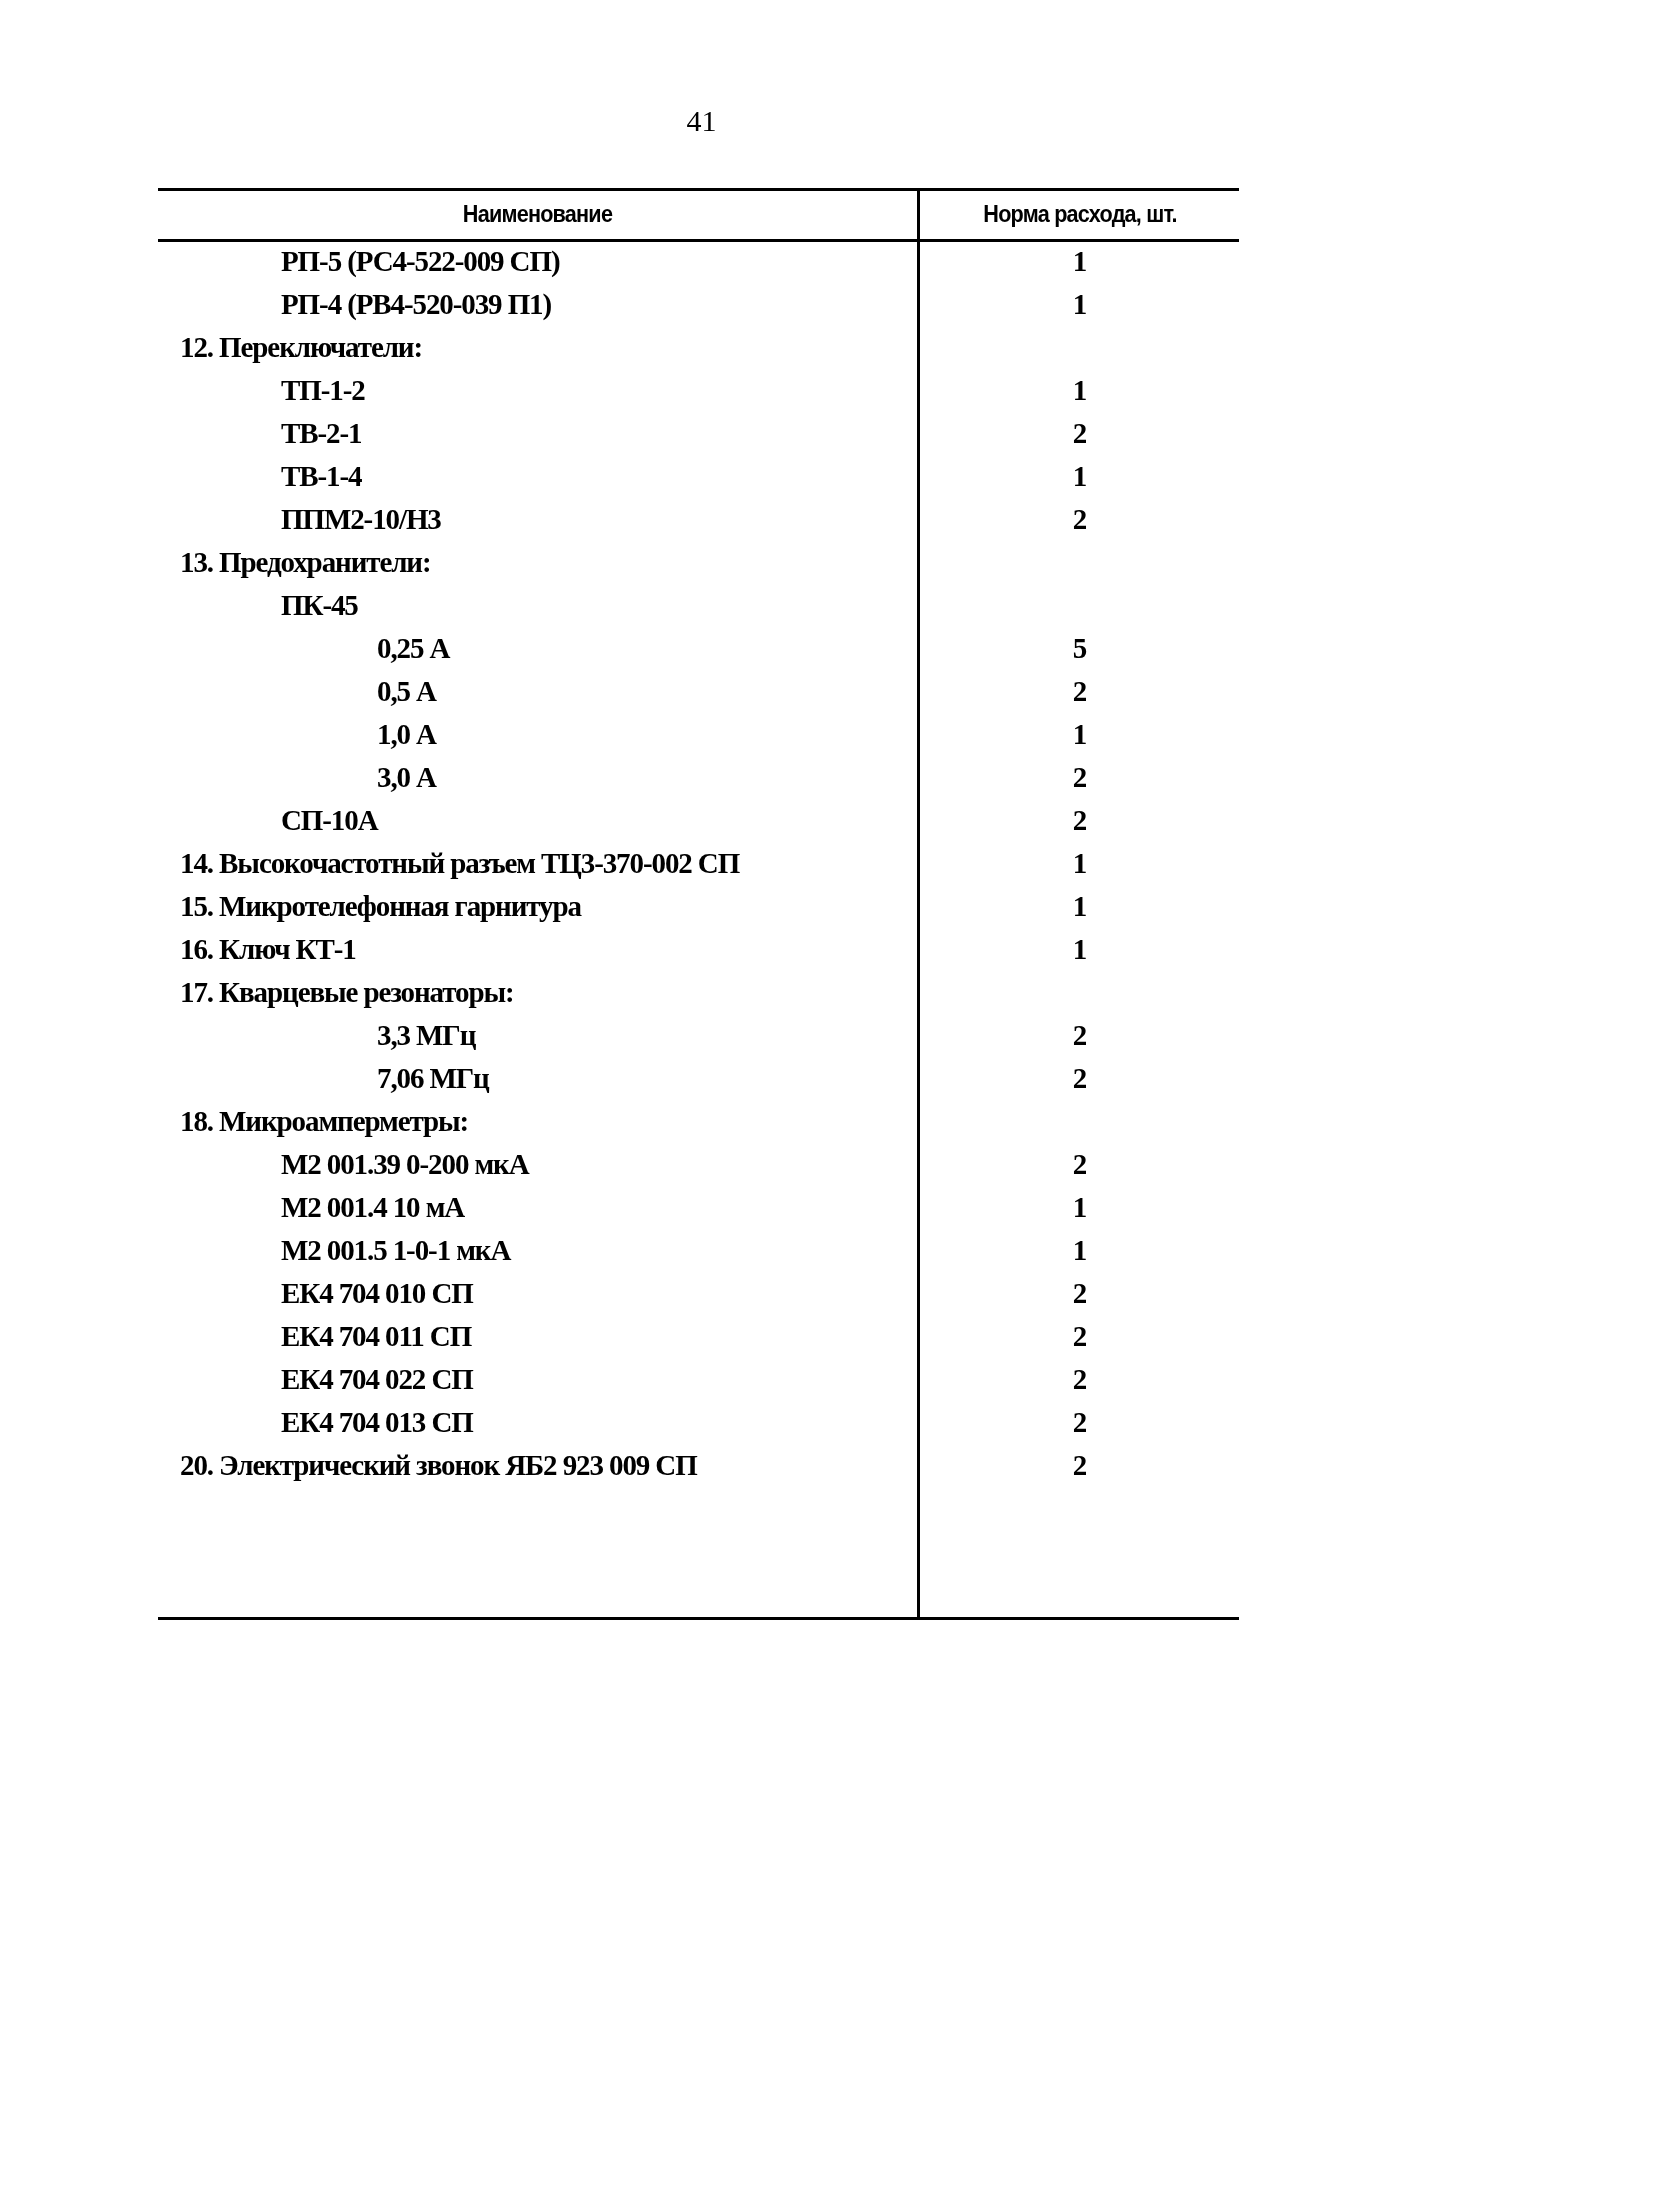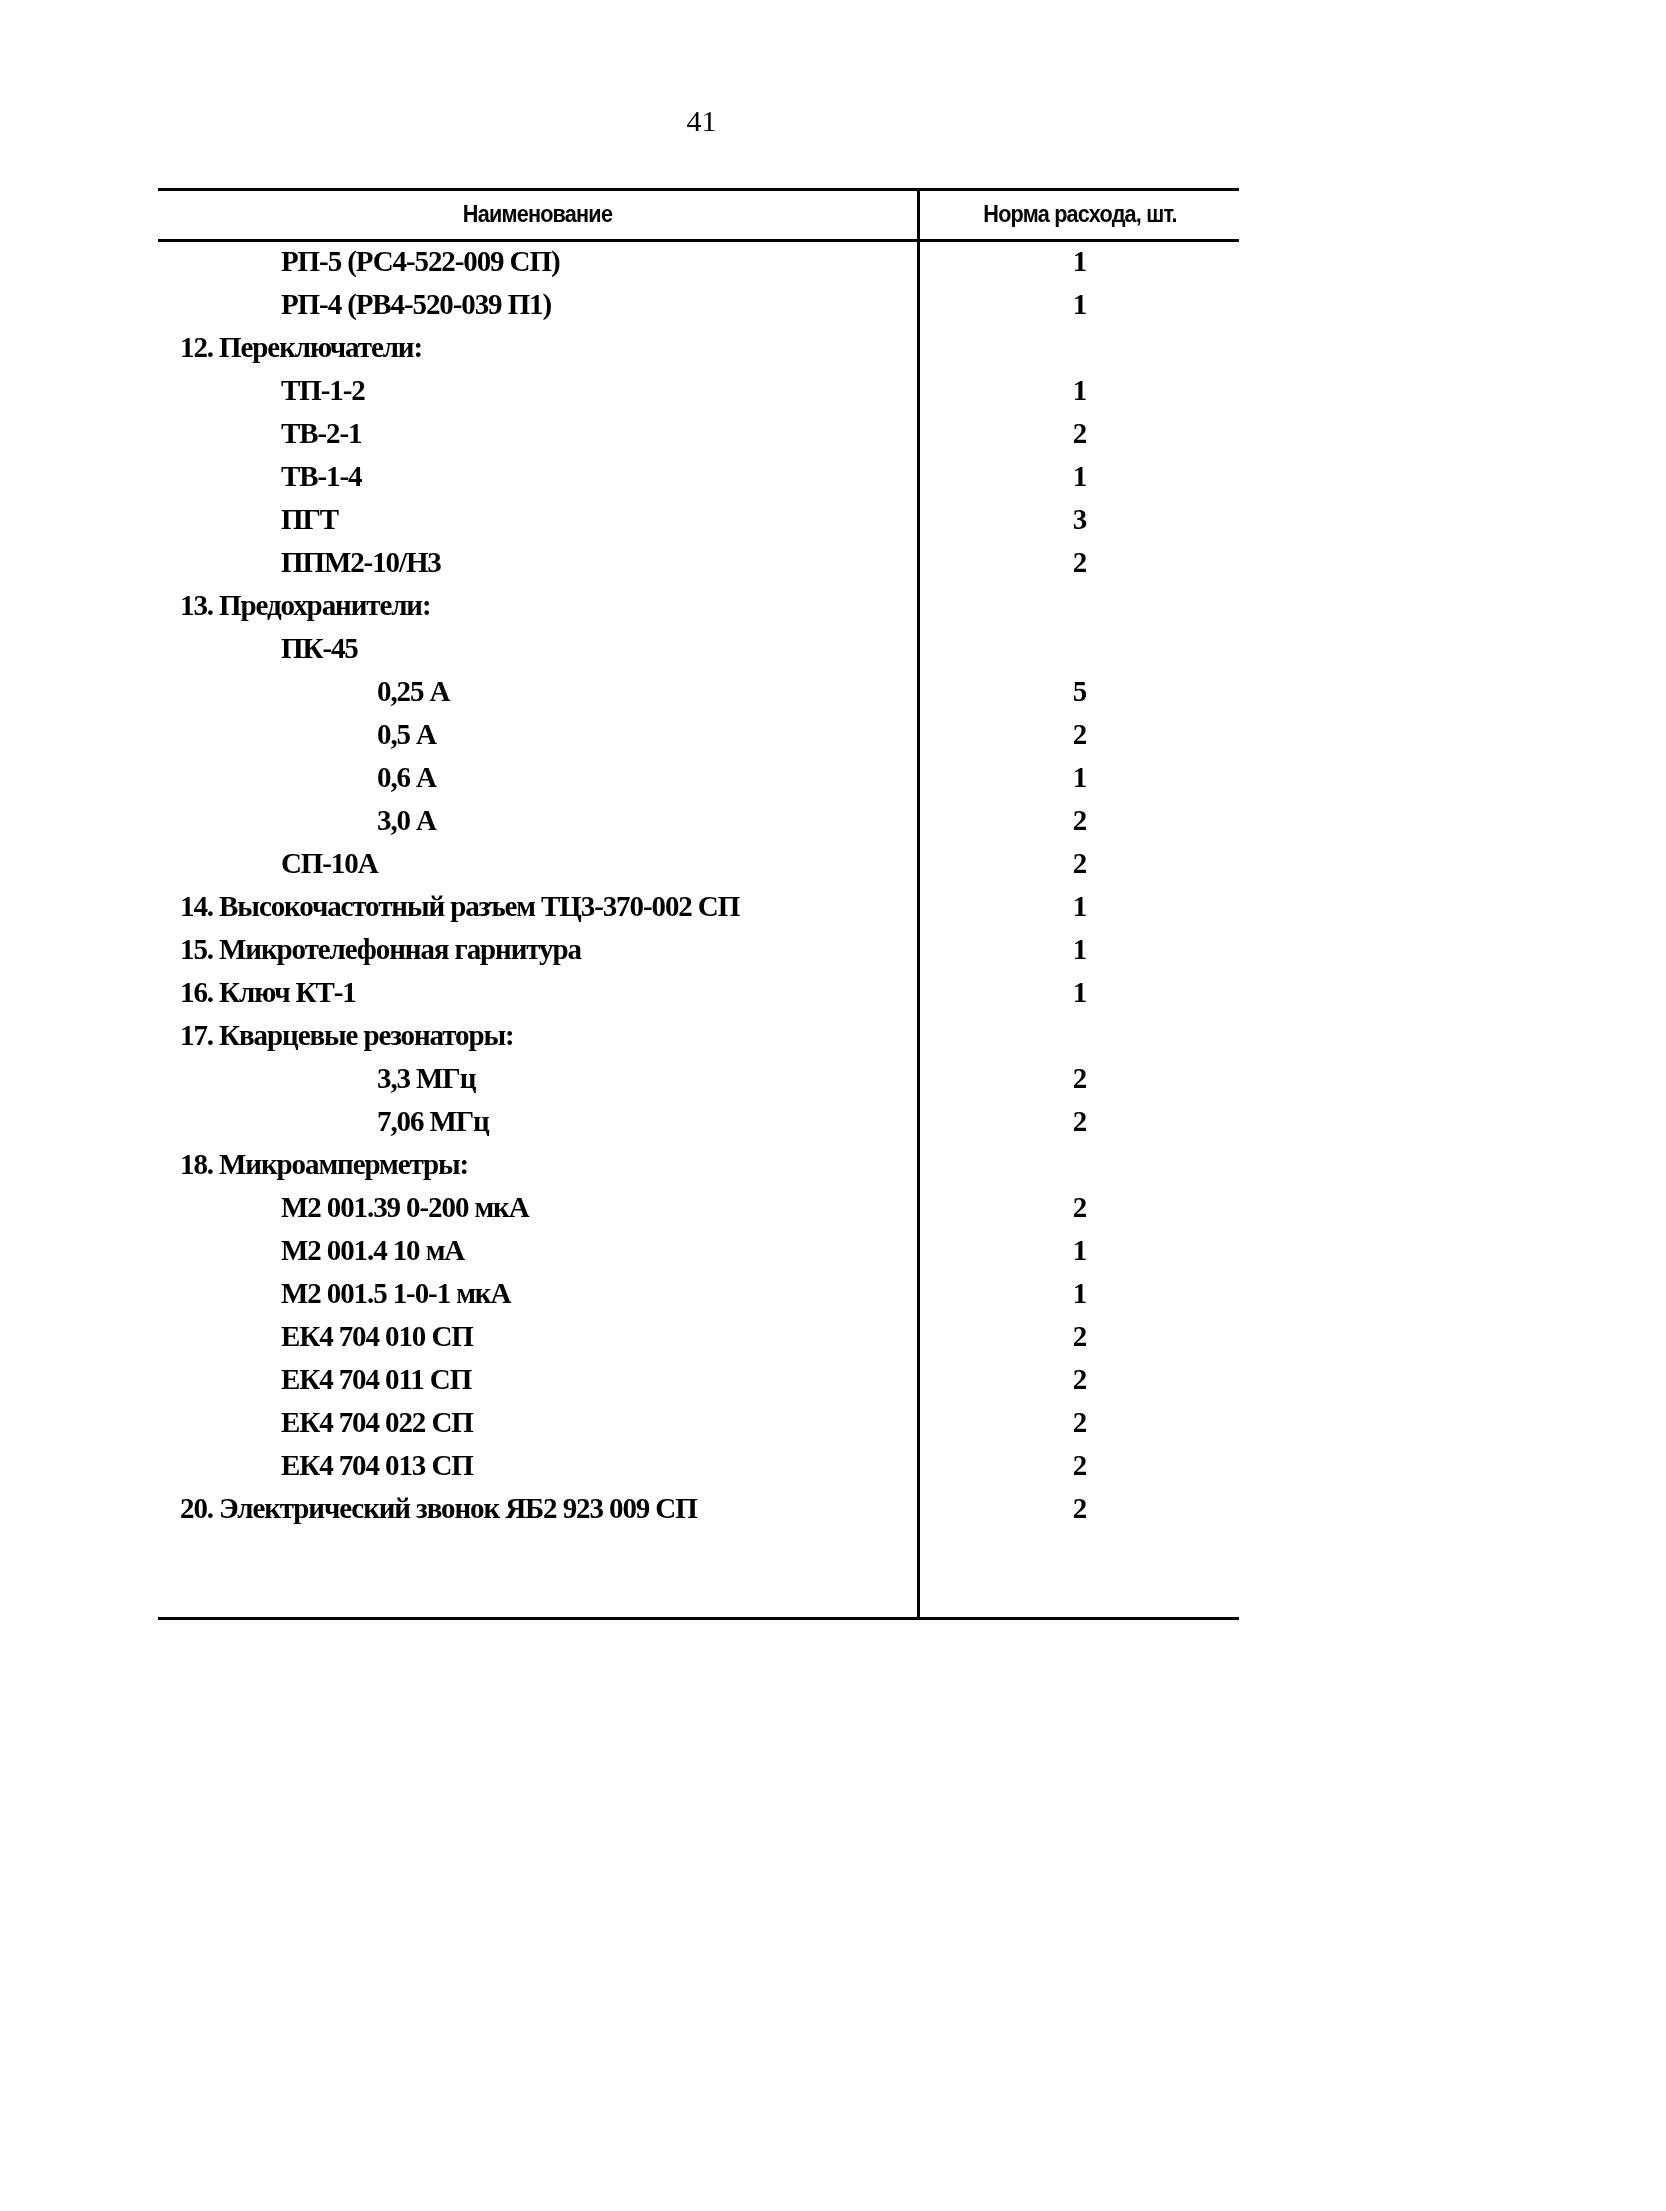--- a/index.html
+++ b/index.html
@@ -62,45 +62,41 @@
       </div>
       <div class="row">
         <span class="name lvl1">ТВ-2-1</span>
         <span class="qty">2</span>
       </div>
       <div class="row">
         <span class="name lvl1">ТВ-1-4</span>
         <span class="qty">1</span>
       </div>
       <div class="row">
-        <span class="name lvl1">ПГТ</span>
-        <span class="qty">3</span>
-      </div>
-      <div class="row">
         <span class="name lvl1">ППМ2-10/Н3</span>
         <span class="qty">2</span>
       </div>
       <div class="row">
         <span class="name lvl0">13. Предохранители:</span>
         <span class="qty"></span>
       </div>
       <div class="row">
         <span class="name lvl1">ПК-45</span>
         <span class="qty"></span>
       </div>
       <div class="row">
         <span class="name lvl2">0,25 А</span>
         <span class="qty">5</span>
       </div>
       <div class="row">
         <span class="name lvl2">0,5 А</span>
         <span class="qty">2</span>
       </div>
       <div class="row">
-        <span class="name lvl2">0,6 А</span>
+        <span class="name lvl2">1,0 А</span>
         <span class="qty">1</span>
       </div>
       <div class="row">
         <span class="name lvl2">3,0 А</span>
         <span class="qty">2</span>
       </div>
       <div class="row">
         <span class="name lvl1">СП-10А</span>
         <span class="qty">2</span>
       </div>

